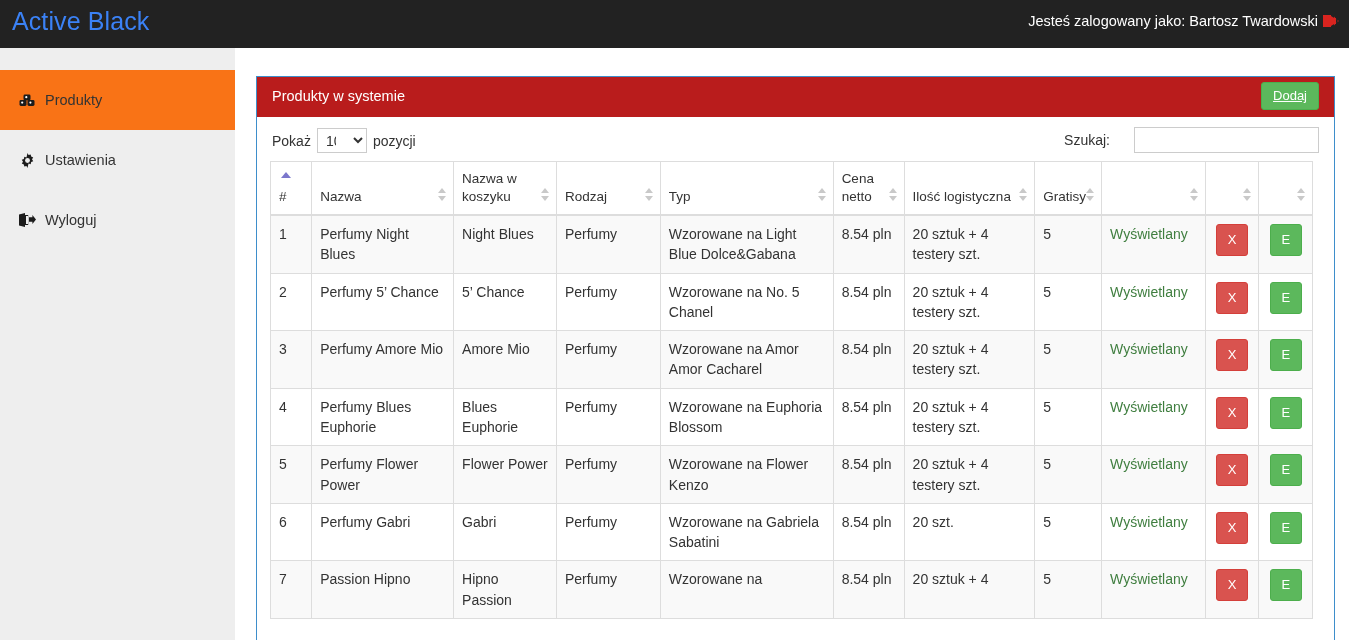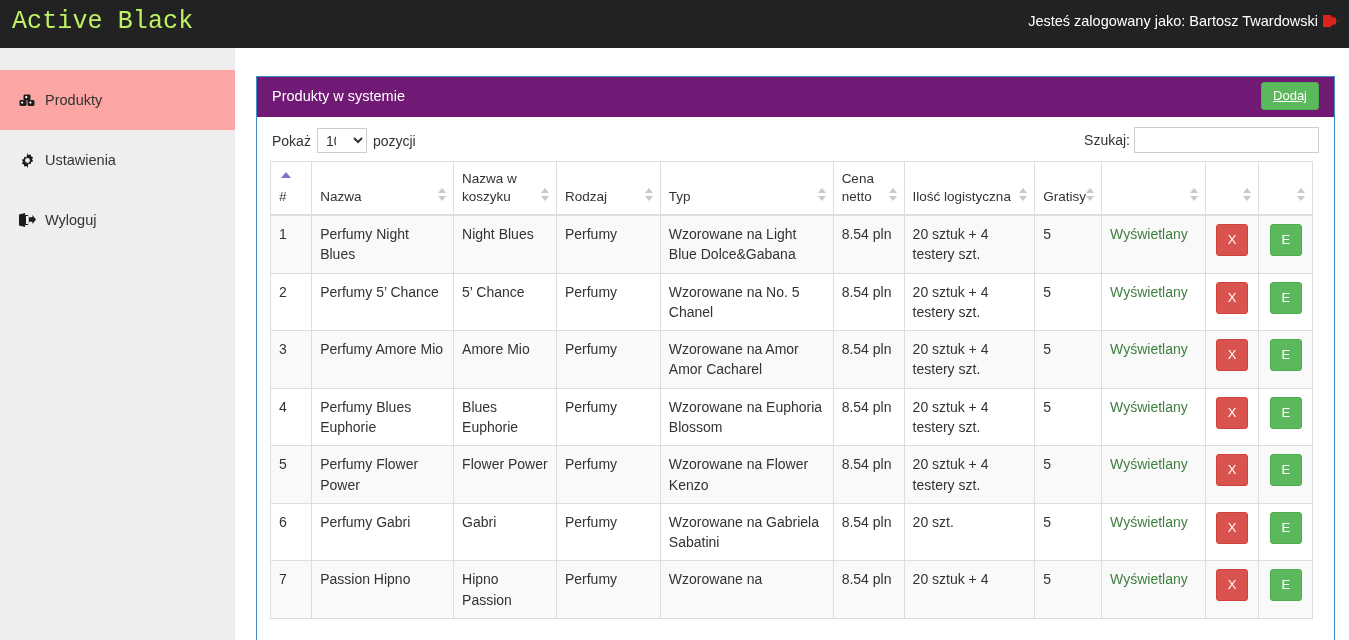--- a/index.html
+++ b/index.html
@@ -14,23 +14,22 @@
   
   #topbar {
     position: absolute; top: 0; left: 0;
     width: 1349px; height: 48px;
     background: #222222;
     color: #ffffff;
   }
   #brand {
     position: absolute; left: 12px; top: 7px;
     font-size: 25px; font-weight: 400;
-    color: #bef264; letter-spacing: 0.1px;
+    color: #3b82f6; letter-spacing: 0.1px;
     white-space: nowrap;
-    font-family: Liberation Mono, monospace;
   }
   #userbox {
     position: absolute; right: 10px; top: 13px;
     font-size: 14.5px; color: #ffffff;
     white-space: nowrap;
     display: flex; align-items: center; gap: 5px;
   }
   #userbox .logout-ico { display: inline-flex; align-items: center; }
 
   
@@ -40,21 +39,21 @@
     background: #eeeeee;
   }
   .nav-item {
     position: absolute; left: 0; width: 235px; height: 60px;
     display: flex; align-items: center;
     padding-left: 18px;
     font-size: 14.5px; color: #333333;
     gap: 9px;
     cursor: pointer;
   }
-  .nav-item.active { background: #fca5a5; }
+  .nav-item.active { background: #f97316; }
   #nav-produkty   { top: 22px; }
   #nav-ustawienia { top: 82px; }
   #nav-wyloguj    { top: 142px; }
   .nav-ico { width: 18px; display: inline-flex; justify-content: center; align-items: center; }
 
   
   #content {
     position: absolute; left: 235px; top: 48px;
     width: 1114px; height: 592px;
     background: #ffffff;
@@ -62,21 +61,21 @@
 
   #panel {
     position: absolute; left: 21px; top: 28px;
     width: 1079px; height: 600px;
     border: 1px solid #3e8ecb;
     background: #ffffff;
   }
   #panel-head {
     position: relative;
     height: 40px; width: 100%;
-    background: #701a75;
+    background: #b91c1c;
     color: #ffffff;
   }
   #panel-title {
     position: absolute; left: 15px; top: 11px;
     font-size: 14.5px; color: #ffffff;
   }
   #dodaj-btn {
     position: absolute; right: 15px; top: 5px;
     background: #5cb85c;
     border: 1px solid #4cae4c;
@@ -106,21 +105,21 @@
     color: #333;
     padding: 2px 14px 2px 4px;
     height: 25px;
     border: 1px solid #cccccc;
     background: #ffffff;
     width: 50px;
   }
   #filter-ctrl {
     position: absolute; right: 2px; top: 10px;
     font-size: 14px; color: #333333;
-    display: flex; align-items: center; gap: 4px; margin-left: 31px;
+    display: flex; align-items: center; gap: 24px; margin-left: 31px;
   }
   #search-input {
     width: 185px; height: 26px;
     border: 1px solid #cccccc;
     font-family: "Liberation Sans", sans-serif;
     font-size: 13px;
     padding: 2px 6px;
     color: #333;
   }
 

